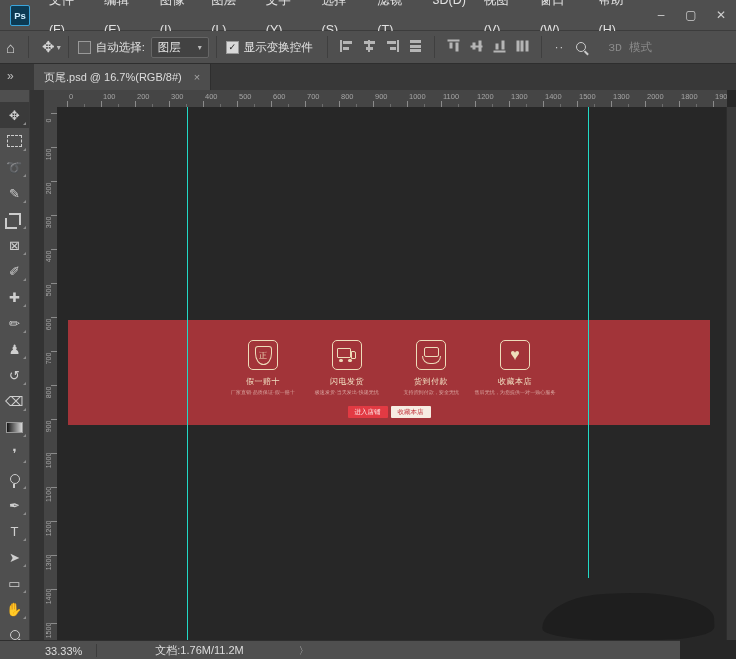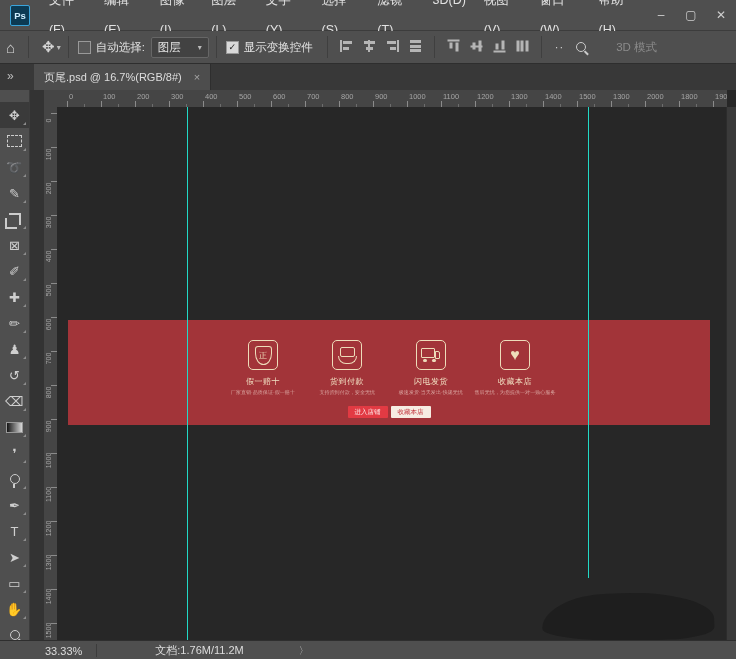--- a/index.html
+++ b/index.html
@@ -32,21 +32,21 @@
   .ali{position:relative;width:13px;height:12px;display:inline-block;margin:0 5px;}
   .ali i{position:absolute;background:#b5b5b5;}
   .ali .line{width:2px;height:12px;top:0;}
   .ali .bar{height:3px;}
   .ali .bar3{display:none;}
   .h-left .line{left:0}.h-left .bar1{left:3px;top:1px;width:9px}.h-left .bar2{left:3px;top:7px;width:6px}
   .h-center .line{left:5.5px}.h-center .bar1{left:1px;top:1px;width:11px}.h-center .bar2{left:3px;top:7px;width:7px}
   .h-right .line{right:0}.h-right .bar1{right:3px;top:1px;width:9px}.h-right .bar2{right:3px;top:7px;width:6px}.dist .bar1{left:1px;top:0;width:11px}.dist .bar2{left:1px;top:4.5px;width:11px}
   .dist .bar3{display:block;left:1px;top:9px;width:11px}
   .rot{transform:rotate(90deg);}
-  #mode-label{color:#8b8b8b;margin:0 24px;}
+  #mode-label{color:#8b8b8b;margin:0 16px;font-family:Liberation Mono, monospace;}
   
   #tabstrip{position:absolute;left:0;top:64px;width:736px;height:26px;background:var(--dark);}
   #panel-collapse{position:absolute;left:7px;top:5px;color:#bdbdbd;font-size:12px;}
   #doc-tab{position:absolute;left:34px;top:0;height:26px;background:#4d4d4d;display:flex;align-items:center;
     padding:0 10px;color:#dedede;font-size:11px;border-right:1px solid #2e2e2e;}
   #tab-close{margin-left:12px;color:#a5a5a5;font-size:11px;}
   
   #toolcol{position:absolute;left:0;top:90px;width:29px;height:550px;background:var(--chrome);border-right:1px solid #3c3c3c;}
   #gapcol{position:absolute;left:30px;top:90px;width:14px;height:550px;background:#333;}
   #cornerbox{position:absolute;left:44px;top:90px;width:13px;height:17px;background:var(--ruler);border-right:1px solid #2b2b2b;border-bottom:1px solid #2b2b2b;}
@@ -92,21 +92,21 @@
   .bi-camera::after{content:'';position:absolute;width:5px;height:3px;background:var(--beige);top:-4.5px;left:0;border-radius:1px;}
   .bi-shield{width:15px;height:17px;border:1.5px solid var(--beige);border-radius:3px 3px 50% 50%/3px 3px 60% 60%;
     display:flex;align-items:center;justify-content:center;font-size:8px;color:var(--beige);}
   .bi-truck{position:relative;width:12px;height:8px;border:1.5px solid var(--beige);border-radius:1px;margin-right:6px;margin-bottom:4px;}
   .bi-truck::before{content:'';position:absolute;right:-6px;top:2px;width:3.5px;height:5.5px;border:1.5px solid var(--beige);border-radius:0 2px 1px 0;}
   .bi-truck::after{content:'';position:absolute;left:1px;bottom:-5px;width:3.5px;height:3.5px;border-radius:50%;background:var(--beige);box-shadow:9px 0 0 var(--beige);}
   .bi-hand{position:relative;width:13px;height:8px;border:1.5px solid var(--beige);border-radius:2px;margin-bottom:7px;}
   .bi-hand::after{content:'';position:absolute;left:-3px;bottom:-8px;width:17px;height:7px;border:1.5px solid var(--beige);border-top:none;border-radius:0 0 9px 9px;}
   .bi-heart{font-size:16px;color:var(--beige);line-height:1;}
   
-  #statusbar{position:absolute;left:0;top:640px;width:736px;height:19px;background:var(--chrome);
+  #statusbar{position:absolute;left:0;top:640px;width:680px;height:19px;background:var(--chrome);
     border-top:1px solid #2e2e2e;display:flex;align-items:center;color:#dcdcdc;font-size:11px;}
   #status-zoom{margin-left:45px;}
   #status-doc{margin-left:58px;}
   #status-chevron{margin-left:55px;color:#bdbdbd;font-size:10px;}
   .status-sep{width:1px;height:13px;background:#3c3c3c;margin-left:14px;}
 </style>
 </head>
 <body>
 
 <div id="titlebar">
@@ -336,31 +336,31 @@
     <div id="banner-items">
         <div class="b-item">
           <div class="b-iconbox">
             <span class="bi-shield">正</span>
           </div>
           <div class="b-title">假一赔十</div>
           <div class="b-sub">厂家直销·品质保证·假一赔十</div>
         </div>
         <div class="b-item">
           <div class="b-iconbox">
+            <span class="bi-truck"></span>
+          </div>
+          <div class="b-title">闪电发货</div>
+          <div class="b-sub">极速发货·当天发出·快递无忧</div>
+        </div>
+        <div class="b-item">
+          <div class="b-iconbox">
             <span class="bi-hand"></span>
           </div>
           <div class="b-title">货到付款</div>
           <div class="b-sub">支持货到付款，安全无忧</div>
-        </div>
-        <div class="b-item">
-          <div class="b-iconbox">
-            <span class="bi-truck"></span>
-          </div>
-          <div class="b-title">闪电发货</div>
-          <div class="b-sub">极速发货·当天发出·快递无忧</div>
         </div>
         <div class="b-item">
           <div class="b-iconbox">
             <span class="bi-heart">♥</span>
           </div>
           <div class="b-title">收藏本店</div>
           <div class="b-sub">售后无忧，为您提供一对一贴心服务</div>
         </div>
       </div>
     <div id="banner-btns">

